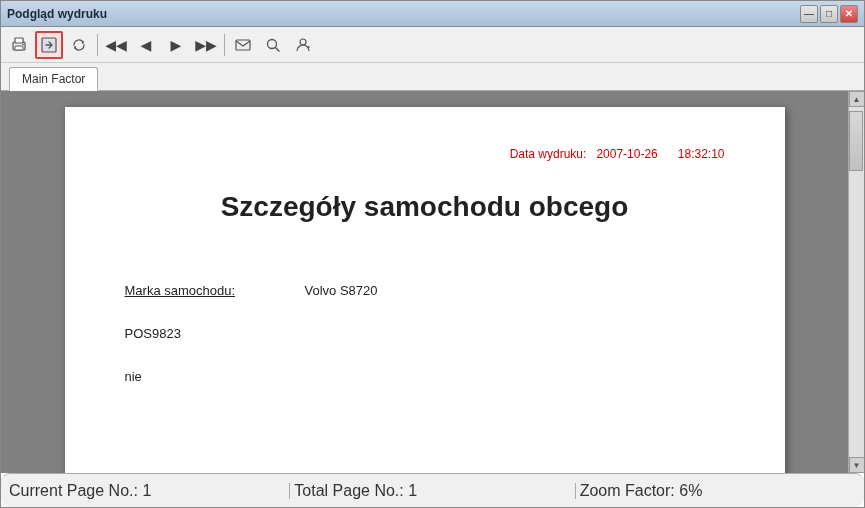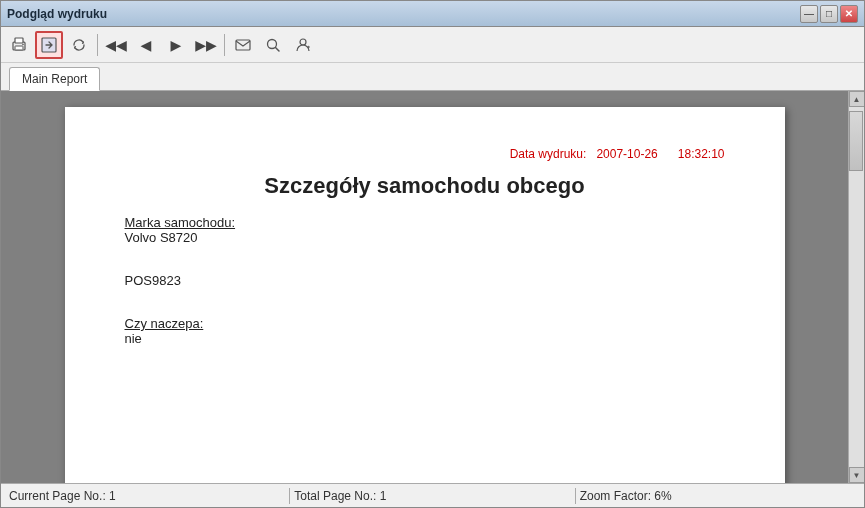--- a/index.html
+++ b/index.html
@@ -148,36 +148,35 @@
       min-height: 430px;
       box-shadow: 2px 2px 8px rgba(0,0,0,0.4);
       padding: 40px 60px;
       position: relative;
     }
 
     .page-header {
       text-align: right;
       font-size: 12px;
       color: #c00;
-      margin-bottom: 12px;
+      margin-bottom: 30px;
     }
 
     .page-title {
       text-align: center;
-      font-size: 22px;
+      font-size: 28px;
       font-weight: bold;
       color: #222;
-      margin-bottom: 16px;
+      margin-bottom: 60px;
     }
 
     .field-row {
       display: flex;
       align-items: baseline;
       margin-bottom: 28px;
-      flex-direction: column;
     }
 
     .field-label {
       font-size: 13px;
       color: #222;
       font-weight: normal;
       text-decoration: underline;
       min-width: 180px;
     }
 
@@ -220,27 +219,28 @@
       height: 60px;
       background: linear-gradient(to bottom, #d8d8d8, #c0c0c0);
       border: 1px solid #999;
       position: absolute;
       top: 4px;
       left: 0;
     }
 
     .status-bar {
       background: #f0f0f0;
-      height: 24px;
+      height: 34px;
       border-top: 1px solid #aaa;
       display: flex;
       align-items: center;
       padding: 0 8px;
-      font-size: 12px;
+      font-size: 16px;
       color: #333;
+      border-radius: 9px;
     }
 
     .status-section {
       flex: 1;
       display: flex;
       align-items: center;
     }
 
     .status-divider {
       width: 1px;
@@ -311,21 +311,21 @@
     <div class="toolbar-btn" title="User">
       <svg width="18" height="18" viewBox="0 0 18 18" fill="none">
         <circle cx="9" cy="6" r="3" stroke="#555" stroke-width="1.2" fill="#eee"></circle>
         <path d="M3 15c0-3.3 2.7-6 6-6s6 2.7 6 6" stroke="#555" stroke-width="1.2" fill="none"></path>
         <path d="M14 10l1.5 1-1.5 1" stroke="#555" stroke-width="1" fill="none"></path>
       </svg>
     </div>
   </div>
 
   <div class="tabs-bar">
-    <div class="tab active">Main Report</div>
+    <div class="tab active">Main Factor</div>
   </div>
 
   <div class="content-area">
     <div class="page-container">
       <div class="page">
 
         <div class="page-header">
           <span>Data wydruku:</span>
           &nbsp;
           <span>2007-10-26</span>
@@ -338,21 +338,20 @@
         <div class="field-row">
           <span class="field-label">Marka samochodu:</span>
           <span class="field-value">Volvo S8720</span>
         </div>
 
         <div class="field-row">
           <span class="field-value">POS9823</span>
         </div>
 
         <div class="field-row">
-          <span class="field-label">Czy naczepa:</span>
           <span class="field-value">nie</span>
         </div>
 
       </div>
     </div>
 
     <div class="scrollbar-v">
       <div class="scroll-arrow">▲</div>
       <div class="scroll-track">
         <div class="scroll-thumb"></div>

